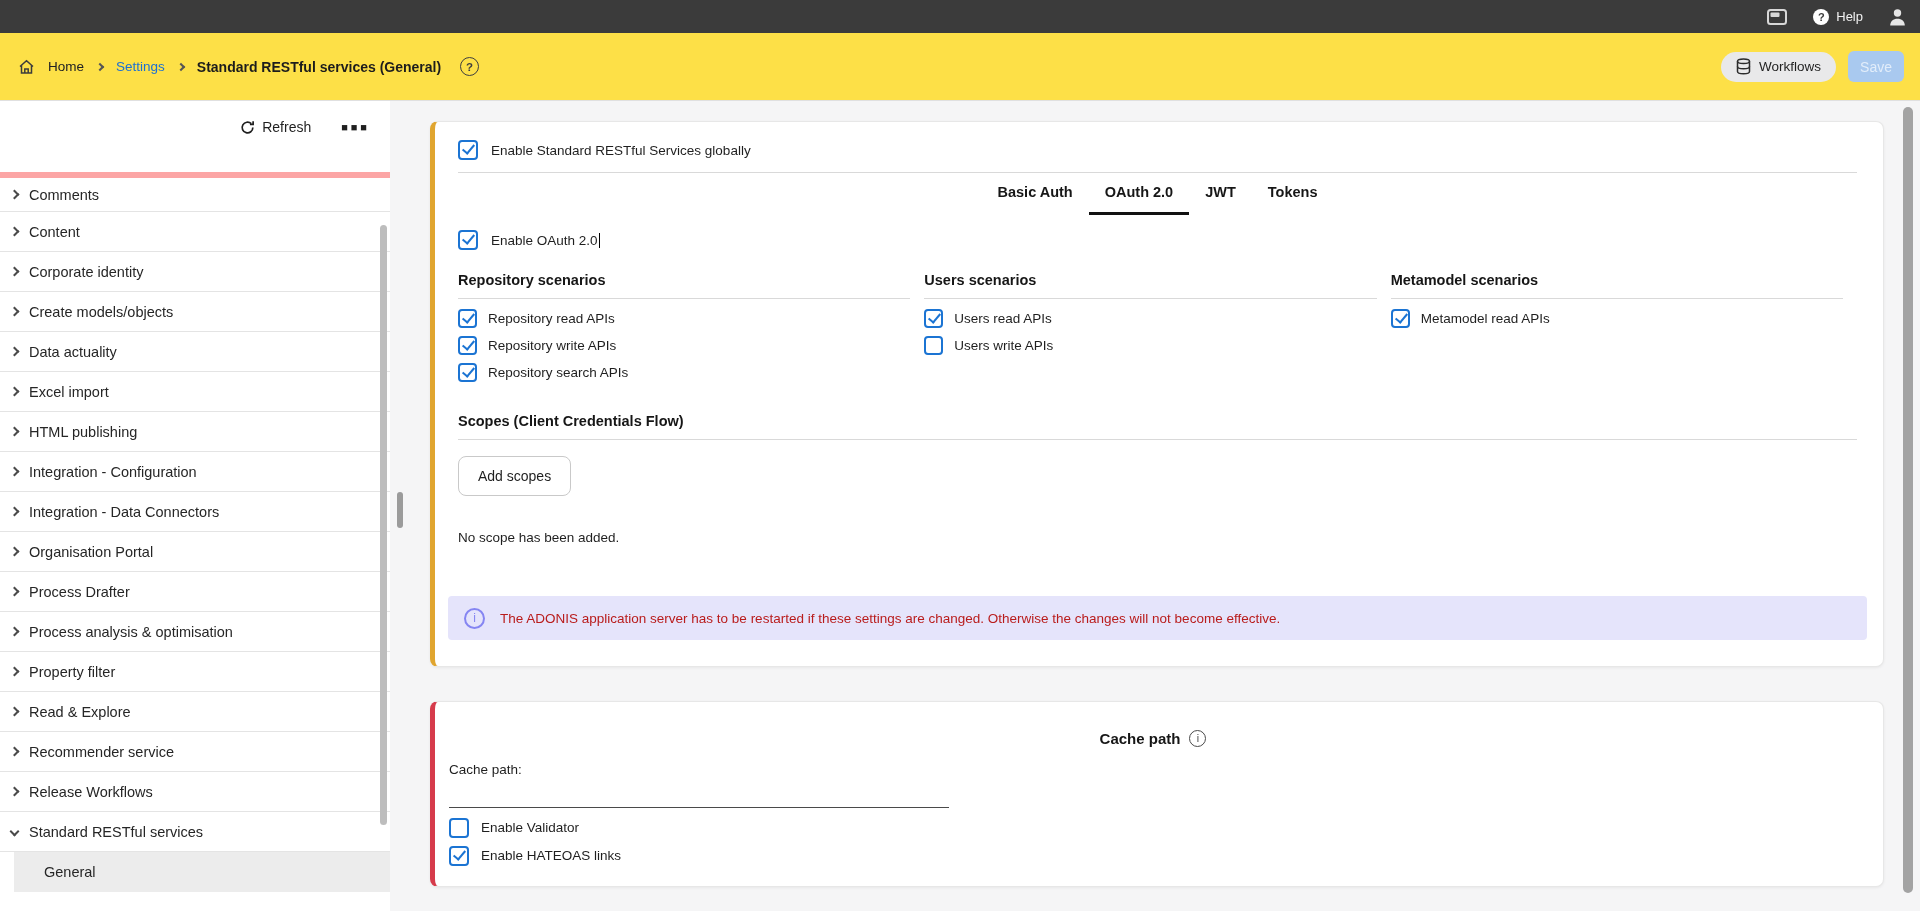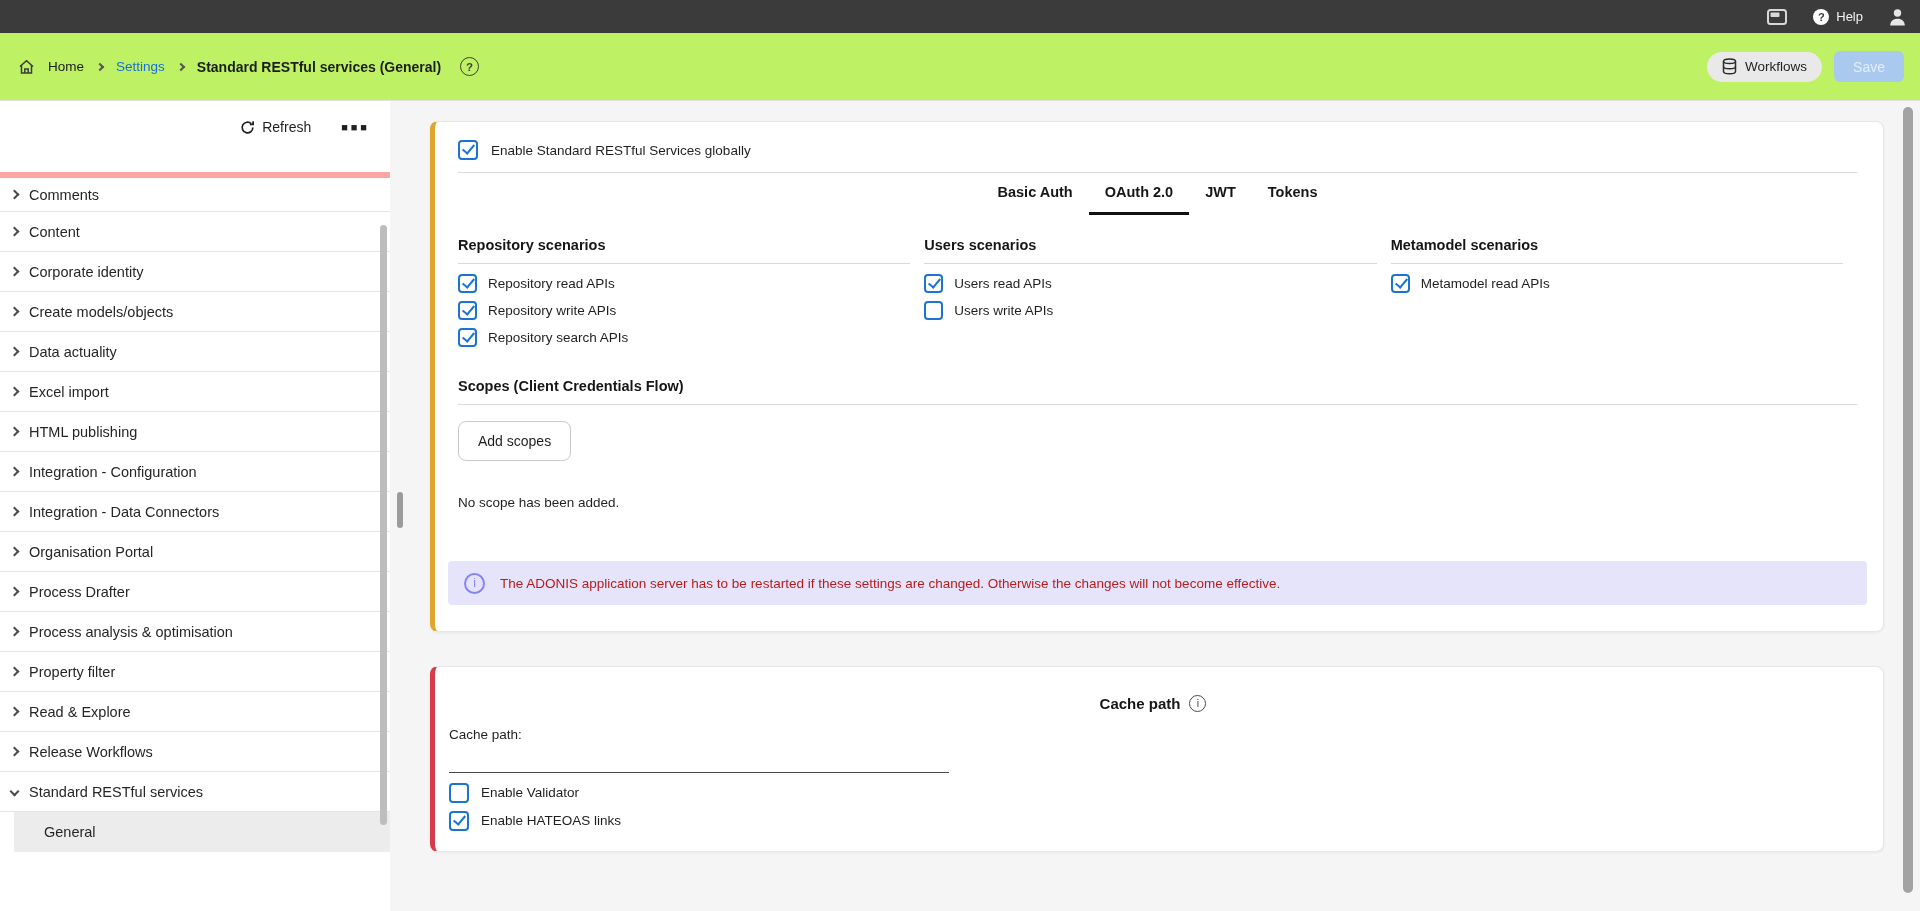--- a/index.html
+++ b/index.html
@@ -5,31 +5,31 @@
   * { margin:0; padding:0; box-sizing:border-box; }
   html,body { width:1920px; height:911px; overflow:hidden; }
   body { font-family:"Liberation Sans", sans-serif; background:#f5f5f6; color:#202124; }
 
   
   .topbar { height:33px; background:#3b3b3b; display:flex; align-items:center; justify-content:flex-end; padding-right:14px; gap:26px; }
   .tb-item { display:flex; align-items:center; gap:7px; color:#f2f2f2; font-size:13px; cursor:pointer; }
   .qmark { width:16px; height:16px; border-radius:50%; background:#ffffff; color:#3b3b3b; font-weight:bold; font-size:11px; display:flex; align-items:center; justify-content:center; }
 
   
-  .crumbbar { height:68px; background:#bef264; border-bottom:1px solid #e0e0e0; display:flex; align-items:center; padding:0 16px 0 18px; }
+  .crumbbar { height:68px; background:#fde047; border-bottom:1px solid #e0e0e0; display:flex; align-items:center; padding:0 16px 0 18px; }
   .crumbs { display:flex; align-items:center; gap:13px; font-size:13.5px; }
   .chev { width:7px; height:7px; border:solid #4a4a4a; border-width:2px 2px 0 0; transform:rotate(45deg); display:inline-block; }
   .chev.sep { border-color:#555; width:6px; height:6px; }
   .chev.down { transform:rotate(135deg); }
   .crumb-link { color:#1a6fd4; cursor:pointer; }
   .crumb-cur { font-weight:bold; color:#1c1c1c; font-size:14px; }
   .circle-q { width:19px; height:19px; border-radius:50%; border:1.5px solid #3f3f3f; color:#3f3f3f; font-size:11.5px; font-weight:bold; display:flex; align-items:center; justify-content:center; margin-left:6px; }
   .crumb-actions { margin-left:auto; display:flex; align-items:center; gap:12px; }
   .btn-showcase { display:flex; align-items:center; gap:8px; background:#e9e9ea; border:none; border-radius:16px; height:30px; padding:0 15px; font-size:13.5px; color:#1f1f1f; font-family:inherit; cursor:pointer; }
-  .btn-save { background:#a9c9ef; color:#e2edfa; border:none; border-radius:6px; height:31px; padding:0 19px; font-size:14px; font-family:inherit; }
+  .btn-save { background:#a9c9ef; color:#e2edfa; border:none; border-radius:6px; height:31px; padding:0 12px; font-size:14px; font-family:inherit; }
 
   
   .page-body { display:flex; height:810px; }
 
   
   .sidebar { width:390px; background:#ffffff; position:relative; flex:none; }
   .side-tools { margin-top:8px; height:36px; display:flex; align-items:center; justify-content:flex-end; padding-right:22px; gap:30px; margin-bottom:27px; }
   .refresh-btn { display:flex; align-items:center; gap:7px; font-size:14px; color:#1f1f1f; cursor:pointer; }
   .dots { color:#1f1f1f; font-weight:bold; letter-spacing:1px; font-size:11px; cursor:pointer; }
   .side-list { }
@@ -197,20 +197,24 @@
       <div class="side-item">
           <span class="chev"></span>
           <span>Property filter</span>
         </div>
       <div class="side-item">
           <span class="chev"></span>
           <span>Read &amp; Explore</span>
         </div>
       <div class="side-item">
           <span class="chev"></span>
+          <span>Recommender service</span>
+        </div>
+      <div class="side-item">
+          <span class="chev"></span>
           <span>Release Workflows</span>
         </div>
       <div class="side-item">
           <span class="chev down"></span>
           <span>Standard RESTful services</span>
         </div>
       <div class="side-sub">
           <span>General</span>
         </div>
     </div>
@@ -227,20 +231,24 @@
       </div>
       <hr class="hr" style="margin-top:12px;">
 
       <div class="tabs">
         <div class="tab">Basic Auth</div>
         <div class="tab active">OAuth 2.0</div>
         <div class="tab">JWT</div>
         <div class="tab">Tokens</div>
       </div>
 
+      <div class="chkrow row-oauth">
+        <span class="cb checked"></span>
+        <span><span>Enable OAuth 2.0</span><span class="caret"></span></span>
+      </div>
 
       <div class="groups">
         <div class="group">
           <div class="group-title">Repository scenarios</div>
           <hr class="hr">
           <div class="group-rows">
             <div class="chkrow">
                 <span class="cb small checked"></span>
                 <span>Repository read APIs</span>
               </div>

